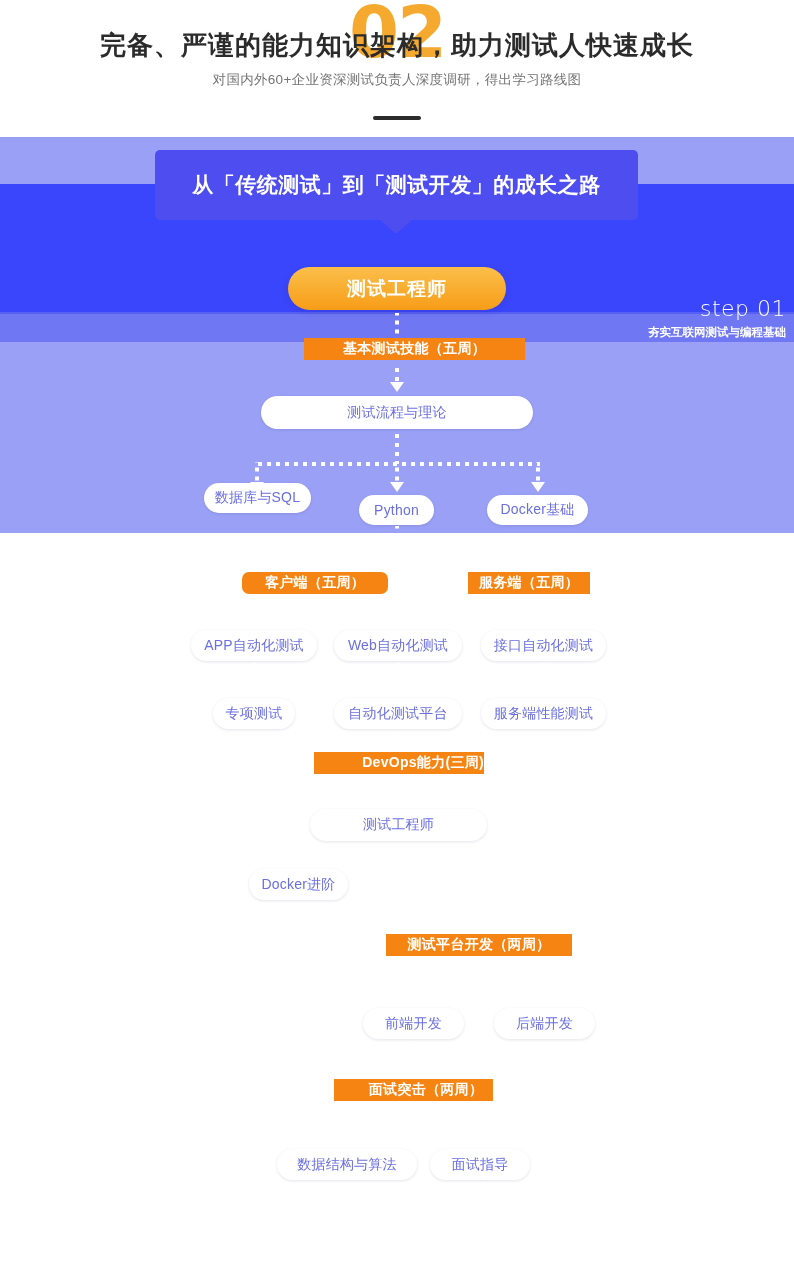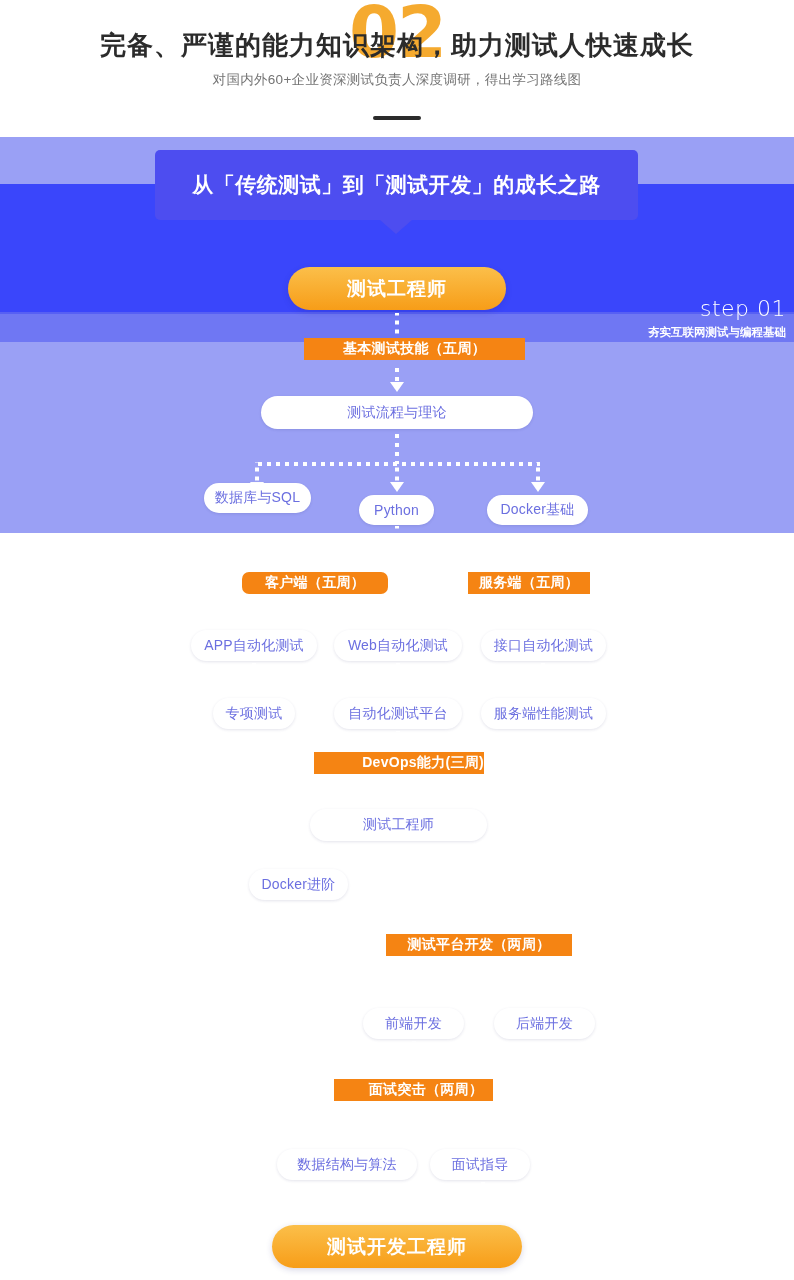--- a/index.html
+++ b/index.html
@@ -328,18 +328,15 @@
     <div class="node node-white" style="left:277px; top:1012px; width:140px; height:31px;">
       <span>数据结构与算法</span>
     </div>
     <div class="node node-white" style="left:430px; top:1012px; width:100px; height:31px;">
       <span>面试指导</span>
     </div>
 
     <div class="vdot" style="left:481px; top:1045px; height:25px;"></div>
     <div class="arw-d" style="left:476px; top:1070px;"></div>
 
-    <div class="node node-pill" style="left:272px; top:1088px; width:250px; height:43px;">
-      <span>测试开发工程师</span>
-    </div>
 
   </div>
 </div>
 
 </body></html>

